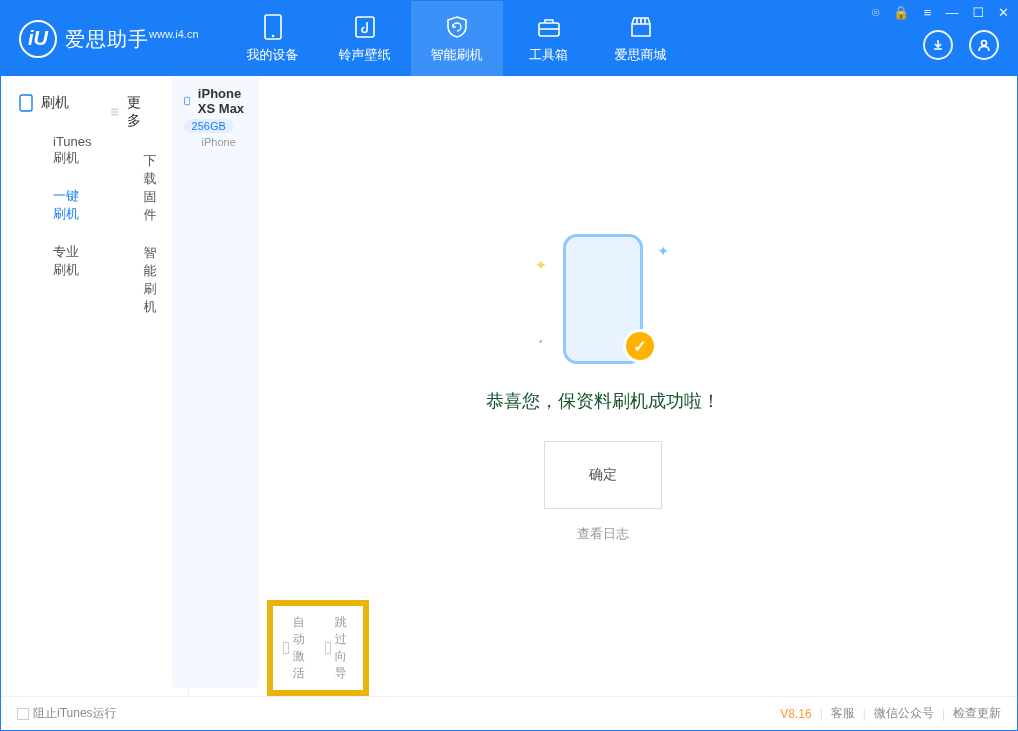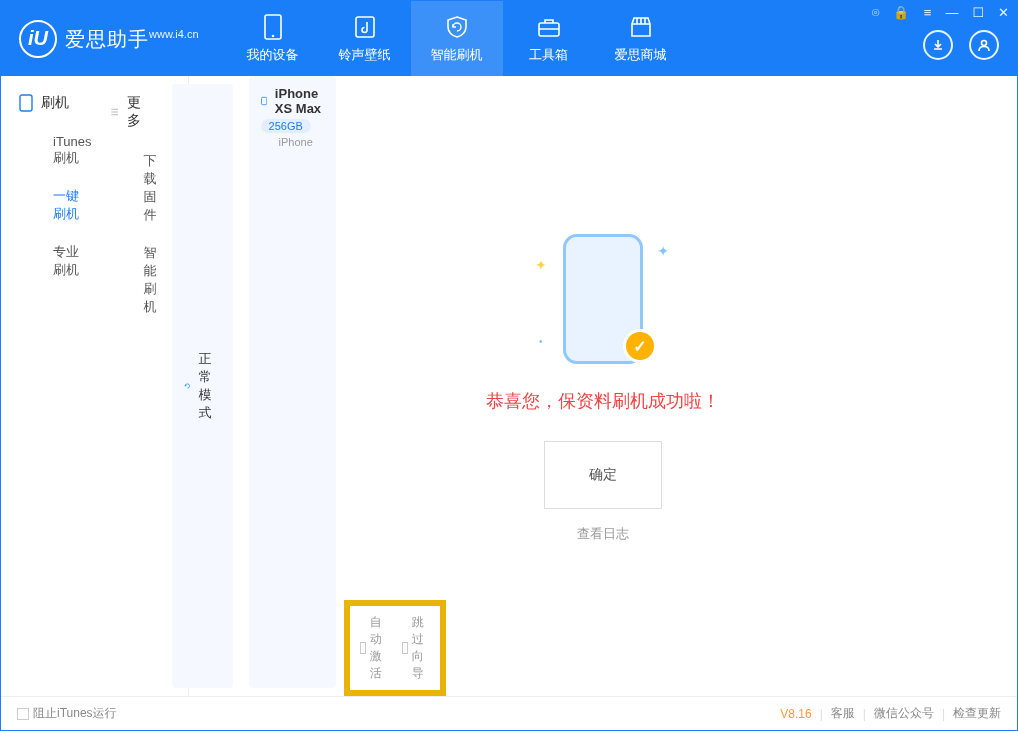--- a/index.html
+++ b/index.html
@@ -34,21 +34,21 @@
 .checkbox-mini { display: flex; align-items: center; gap: 4px; cursor: pointer; }
 .checkbox-mini .box { width: 12px; height: 12px; border: 1px solid #ccc; background: #fff; }
 .main { flex: 1; display: flex; flex-direction: column; align-items: center; justify-content: center; position: relative; }
 .phone-illust { width: 100px; height: 140px; position: relative; margin-bottom: 20px; }
 .phone-body { width: 80px; height: 130px; border: 3px solid #8fc7ff; border-radius: 14px; background: #e8f3ff; position: absolute; left: 10px; top: 5px; }
 .phone-check { width: 34px; height: 34px; background: #ffb200; border-radius: 50%; position: absolute; right: -4px; bottom: 6px; display: flex; align-items: center; justify-content: center; color: #fff; font-weight: bold; border: 3px solid #fff; }
 .sparkle { position: absolute; color: #ffd24d; font-size: 14px; }
 .sp1 { left: -18px; top: 28px; }
 .sp2 { right: -16px; top: 14px; color: #7fc4ff; }
 .sp3 { left: -14px; bottom: 22px; color: #7fc4ff; font-size: 10px; }
-.success-text { font-size: 18px; color: #ef4444; margin-bottom: 28px; }
+.success-text { font-size: 18px; color: #14532d; margin-bottom: 28px; }
 .ok-btn { padding: 24px 44px; border: 1px solid #ddd; background: #fff; font-size: 14px; color: #555; cursor: pointer; margin-bottom: 16px; }
 .log-link { font-size: 13px; color: #999; cursor: pointer; }
 .statusbar { height: 34px; border-top: 1px solid #eee; display: flex; align-items: center; padding: 0 16px; font-size: 12px; color: #888; }
 .status-left { display: flex; align-items: flex-start; gap: 6px; }
 .status-right { margin-left: auto; display: flex; align-items: center; gap: 8px; }
 .status-right span { cursor: pointer; }
 .sep { color: #ddd; }
 svg { display: block; }
 </style>
 </head>
@@ -156,27 +156,20 @@
               <path d="M2 3 L12 3 M2 7 L12 7 M2 11 L12 11" stroke="#bbb" stroke-width="1.6"></path>
             </svg>
           <span>更多</span>
         </div>
         <div class="side-item">下载固件</div>
         <div class="side-item">智能刷机</div>
       </div>
 
       <div style="flex:1"></div>
 
-      <div class="device-box">
-        <svg width="16" height="16" viewBox="0 0 16 16">
-            <path d="M3 8 A5 5 0 1 1 8 13" stroke="#1a7ef8" stroke-width="1.6" fill="none"></path>
-            <path d="M3 5 L3 8 L6 8" stroke="#1a7ef8" stroke-width="1.6" fill="none"></path>
-          </svg>
-        <span>正常模式</span>
-      </div>
       <div class="device-info">
         <div class="device-name">
           <svg width="12" height="16" viewBox="0 0 12 16">
               <rect x="1" y="1" width="10" height="14" rx="2" fill="none" stroke="#1a7ef8" stroke-width="1.4"></rect>
             </svg>
           <span>iPhone XS Max</span>
         </div>
         <span class="device-badge">256GB</span>
         <div class="device-type">iPhone</div>
       </div>

